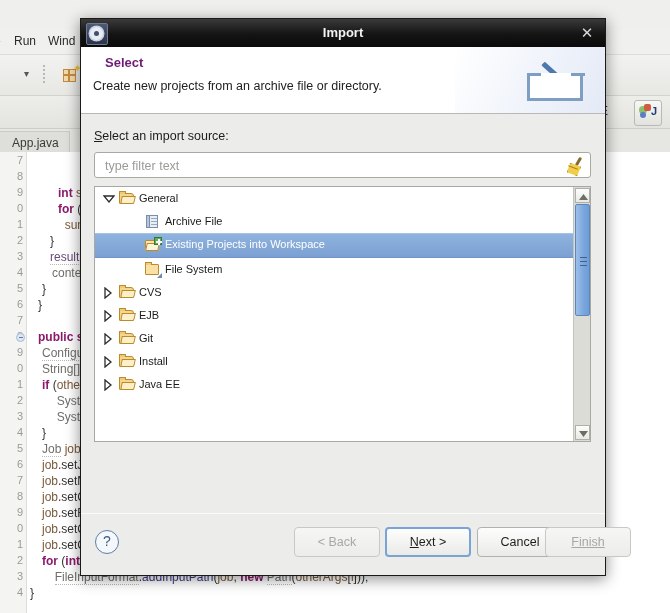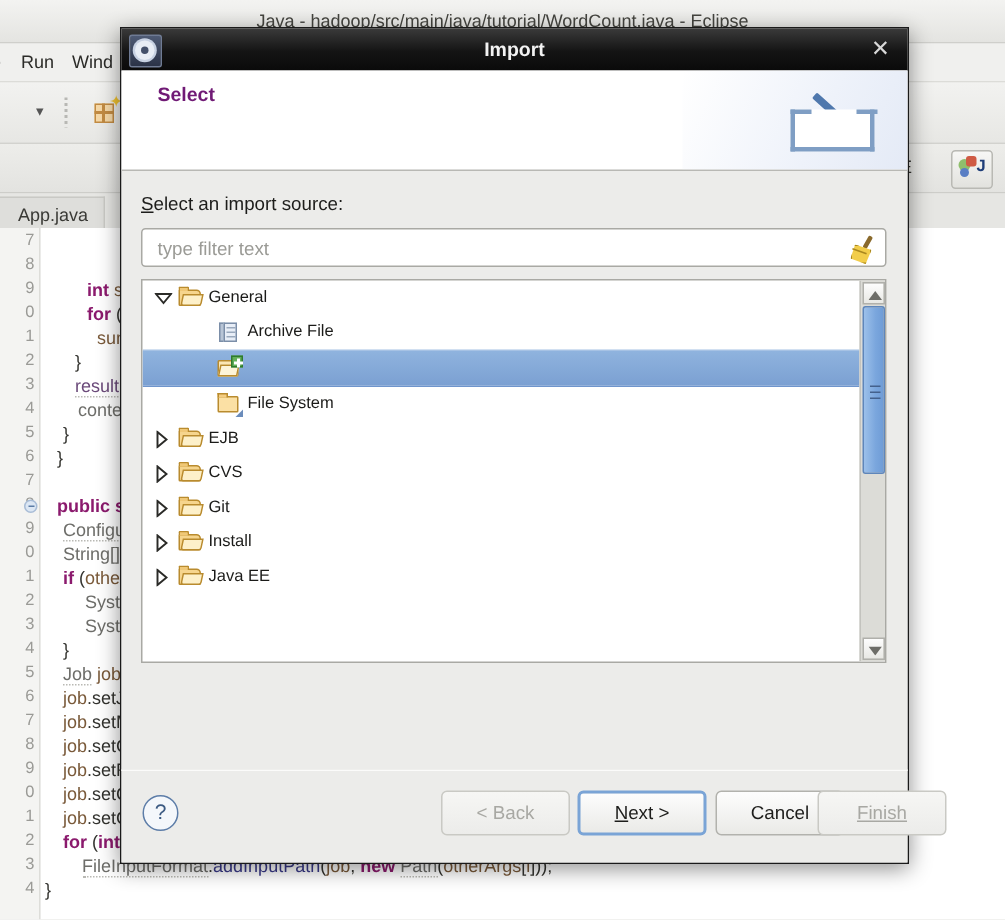--- a/index.html
+++ b/index.html
@@ -284,23 +284,20 @@
   #btn-back{left:213px;}
   #btn-next{left:304px;}
   #btn-cancel{left:396px;}
   #btn-finish{left:464px;text-decoration:underline;}
 </style>
 </head>
 <body>
 
 <div id="eclipse-bg">
 
-  <div class="win-titlebar">
-    <div class="win-title">Java - hadoop/src/main/java/tutorial/WordCount.java - Eclipse</div>
-  </div>
 
   <div class="menubar">
     <span class="mi" style="left:-6px">e</span>
     <span class="mi" style="left:14px">Run</span>
     <span class="mi" style="left:48px">Wind</span>
   </div>
 
   <div class="toolbar">
     <span class="tb-chevron">▾</span>
     <span class="tb-dots"></span>
@@ -373,20 +370,21 @@
     <span class="dlg-sysicon">
         <span class="gear"></span>
       </span>
     <span class="dlg-title">Import</span>
     <span class="dlg-close">✕</span>
   </div>
 
   <div class="dlg-head">
     <span class="sheen"></span>
     <span class="dlg-head-title">Select</span>
+    <span class="dlg-head-sub">Create new projects from an archive file or directory.</span>
     <span class="import-icon">
       <span class="arrowline"></span>
       <span class="arrowhead"></span>
       <span class="tray"></span>
       <span class="lipl"></span>
         <span class="lipr"></span>
     </span>
   </div>
 
   <div class="dlg-body">
@@ -417,39 +415,40 @@
               <span class="ln" style="top:10px"></span>
             </span>
             <span class="tlabel" style="left: 70px;">Archive File</span>
           </div>
           <div class="trow sel">
             <span class="ticon fi-projimp" style="left: 50px;">
               <span class="back"></span>
               <span class="front"></span>
               <span class="plus"></span>
             </span>
+            <span class="tlabel" style="left: 70px;">Existing Projects into Workspace</span>
           </div>
           <div class="trow">
             <span class="ticon fi-folder2" style="left: 50px;">
               <span class="back"></span>
               <span class="tab"></span>
               <span class="corner"></span>
             </span>
             <span class="tlabel" style="left: 70px;">File System</span>
           </div>
           <div class="trow"><span class="tw-right" style="left: 8px;">
               <svg width="9" height="12" viewBox="0 0 9 12">
                 <path d="M2 1 L8 6 L2 11 Z" fill="none" stroke="#2b2b28" stroke-width="1.3"></path>
               </svg>
-            </span><span class="ticon fi-folder" style="left: 24px;"><span class="back"></span><span class="tab"></span><span class="front"></span></span><span class="tlabel" style="left: 44px;">EJB</span></div>
+            </span><span class="ticon fi-folder" style="left: 24px;"><span class="back"></span><span class="tab"></span><span class="front"></span></span><span class="tlabel" style="left: 44px;">CVS</span></div>
           <div class="trow"><span class="tw-right" style="left: 8px;">
               <svg width="9" height="12" viewBox="0 0 9 12">
                 <path d="M2 1 L8 6 L2 11 Z" fill="none" stroke="#2b2b28" stroke-width="1.3"></path>
               </svg>
-            </span><span class="ticon fi-folder" style="left: 24px;"><span class="back"></span><span class="tab"></span><span class="front"></span></span><span class="tlabel" style="left: 44px;">CVS</span></div>
+            </span><span class="ticon fi-folder" style="left: 24px;"><span class="back"></span><span class="tab"></span><span class="front"></span></span><span class="tlabel" style="left: 44px;">EJB</span></div>
           <div class="trow"><span class="tw-right" style="left: 8px;">
               <svg width="9" height="12" viewBox="0 0 9 12">
                 <path d="M2 1 L8 6 L2 11 Z" fill="none" stroke="#2b2b28" stroke-width="1.3"></path>
               </svg>
             </span><span class="ticon fi-folder" style="left: 24px;"><span class="back"></span><span class="tab"></span><span class="front"></span></span><span class="tlabel" style="left: 44px;">Git</span></div>
           <div class="trow"><span class="tw-right" style="left: 8px;">
               <svg width="9" height="12" viewBox="0 0 9 12">
                 <path d="M2 1 L8 6 L2 11 Z" fill="none" stroke="#2b2b28" stroke-width="1.3"></path>
               </svg>
             </span><span class="ticon fi-folder" style="left: 24px;"><span class="back"></span><span class="tab"></span><span class="front"></span></span><span class="tlabel" style="left: 44px;">Install</span></div>

